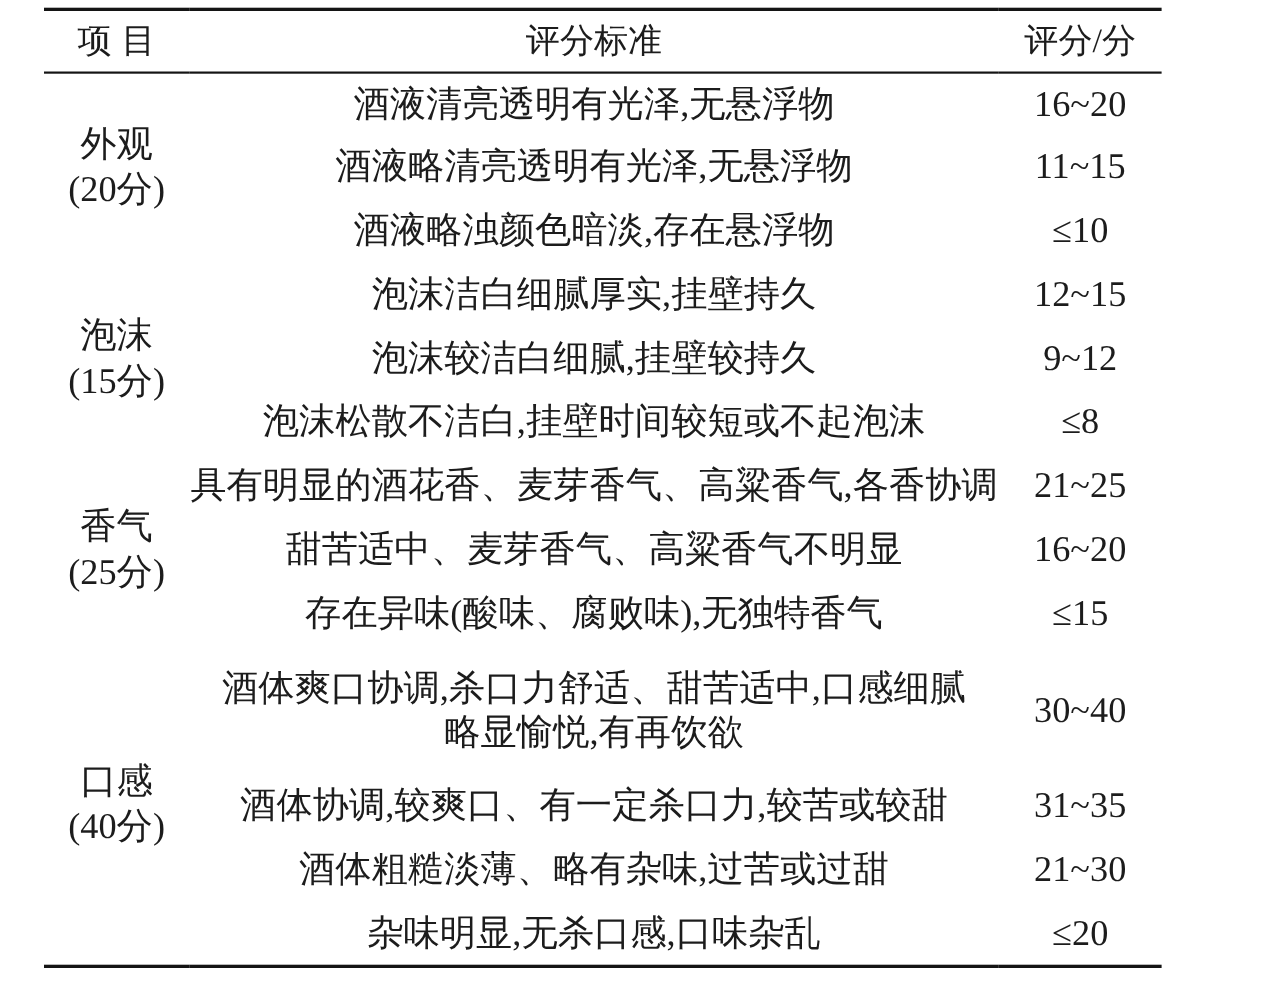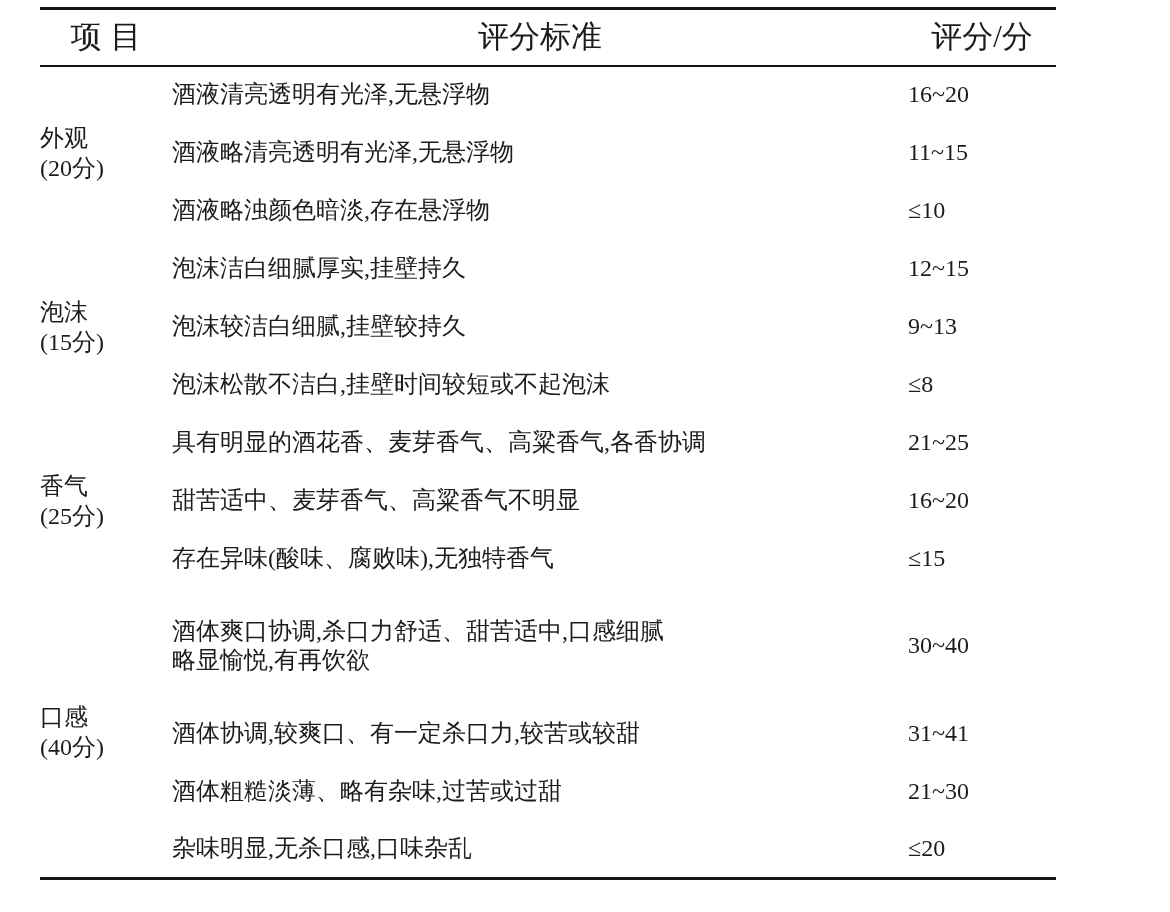--- a/index.html
+++ b/index.html
@@ -28,21 +28,22 @@
   thead th {
     height: 57px;
     font-weight: normal;
     font-size: 31px;
     vertical-align: middle;
     border-bottom: 2px solid #141414;
     line-height: 1.1;
   }
   th.th-item { letter-spacing: 9px; padding-left: 9px; }
   tbody td {
-    font-size: 24px;
+    font-size: 33px;
+    text-align: center;
     vertical-align: middle;
     height: 58px;
     line-height: 1.22;
     padding: 0;
   }
   tr.row-tall td { height: 117px; }
   td.group-cell { vertical-align: middle; }
   td.group-cell .g-name { line-height: 1.25; }
   td.group-cell .g-points { line-height: 1.25; }
   td.criteria-cell { white-space: pre-line; }
@@ -87,21 +88,21 @@
       <tr>
         <td class="group-cell" rowspan="3">
           <div class="g-name">泡沫</div>
           <div class="g-points">(15分)</div>
         </td>
         <td class="criteria-cell">泡沫洁白细腻厚实,挂壁持久</td>
         <td class="score-cell">12~15</td>
       </tr>
       <tr>
         <td class="criteria-cell">泡沫较洁白细腻,挂壁较持久</td>
-        <td class="score-cell">9~13</td>
+        <td class="score-cell">9~12</td>
       </tr>
       <tr>
         <td class="criteria-cell">泡沫松散不洁白,挂壁时间较短或不起泡沫</td>
         <td class="score-cell">≤8</td>
       </tr>
 
       <tr>
         <td class="group-cell" rowspan="3">
           <div class="g-name">香气</div>
           <div class="g-points">(25分)</div>
@@ -122,21 +123,21 @@
         <td class="group-cell" rowspan="4">
           <div class="g-name">口感</div>
           <div class="g-points">(40分)</div>
         </td>
         <td class="criteria-cell">酒体爽口协调,杀口力舒适、甜苦适中,口感细腻
 略显愉悦,有再饮欲</td>
         <td class="score-cell">30~40</td>
       </tr>
       <tr>
         <td class="criteria-cell">酒体协调,较爽口、有一定杀口力,较苦或较甜</td>
-        <td class="score-cell">31~41</td>
+        <td class="score-cell">31~35</td>
       </tr>
       <tr>
         <td class="criteria-cell">酒体粗糙淡薄、略有杂味,过苦或过甜</td>
         <td class="score-cell">21~30</td>
       </tr>
       <tr>
         <td class="criteria-cell">杂味明显,无杀口感,口味杂乱</td>
         <td class="score-cell">≤20</td>
       </tr>
     </tbody>

